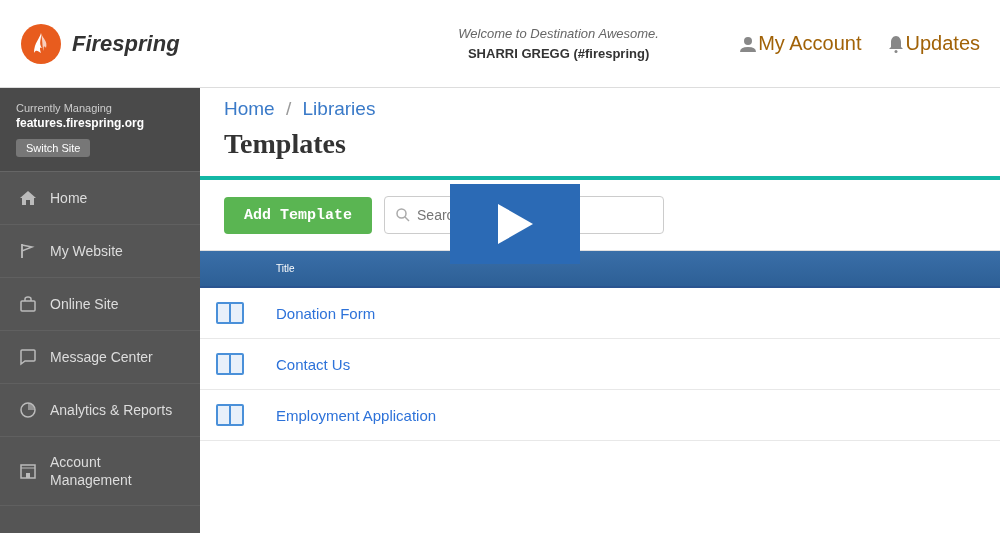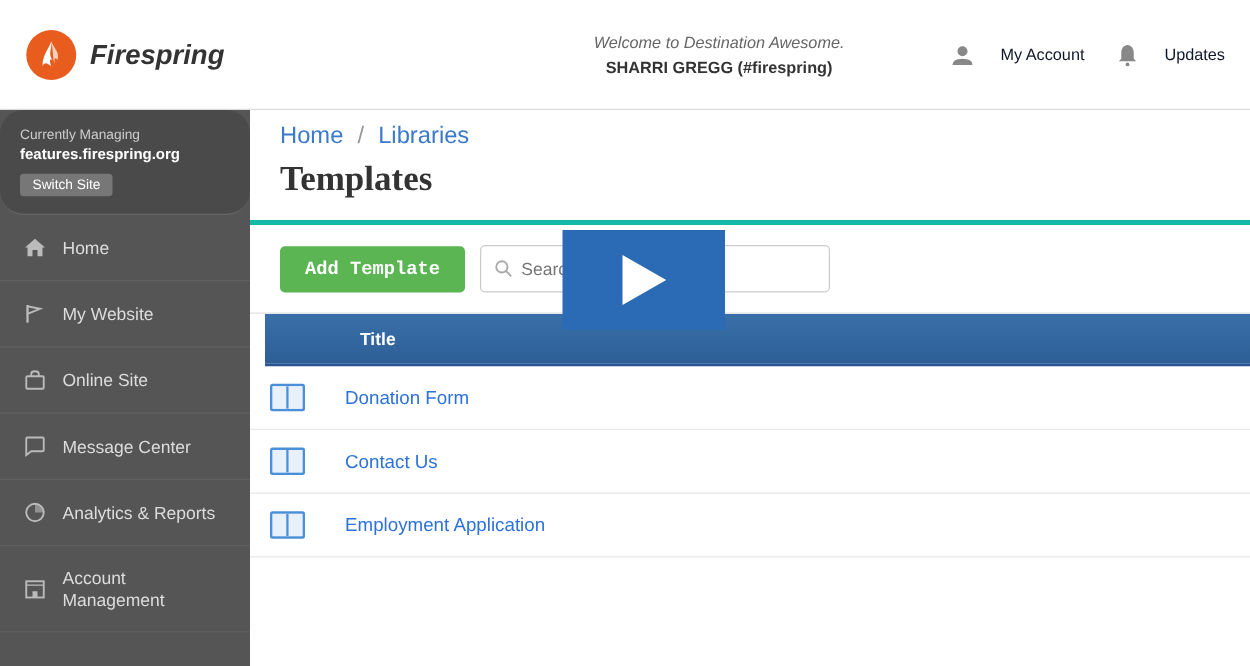--- a/index.html
+++ b/index.html
@@ -48,23 +48,23 @@
       font-size: 13px;
     }
     .header-right {
       display: flex;
       align-items: center;
       gap: 24px;
     }
     .header-nav-item {
       display: flex;
       align-items: center;
-      gap: 20px;
-      color: #0f172a;
-      font-size: 13px;
+      gap: 0;
+      color: #a16207;
+      font-size: 20px;
       cursor: pointer;
     }
 
     
     .layout {
       display: flex;
       flex: 1;
       overflow: hidden;
     }
 
@@ -73,21 +73,20 @@
       width: 200px;
       background: #555;
       flex-shrink: 0;
       display: flex;
       flex-direction: column;
     }
     .sidebar-header {
       padding: 14px 16px;
       background: #4a4a4a;
       border-bottom: 1px solid #666;
-      border-radius: 19px;
     }
     .sidebar-managing-label {
       font-size: 11px;
       color: #ccc;
       margin-bottom: 2px;
     }
     .sidebar-site-name {
       font-size: 12px;
       color: #fff;
       font-weight: bold;
@@ -216,24 +215,23 @@
 
     
     .table-area {
       flex: 1;
       overflow: auto;
     }
     .table-header-row {
       display: flex;
       background: linear-gradient(to bottom, #3a6fa8, #2d5f96);
       color: #fff;
-      font-size: 14px;
-      font-weight: bold;
+      font-size: 10px;
+      font-weight: normal;
       border-bottom: 2px solid #2a5490;
-      margin-left: 12px;
     }
     .table-header-cell-icon {
       width: 60px;
       padding: 12px 16px;
       flex-shrink: 0;
     }
     .table-header-cell-title {
       flex: 1;
       padding: 12px 16px;
     }

